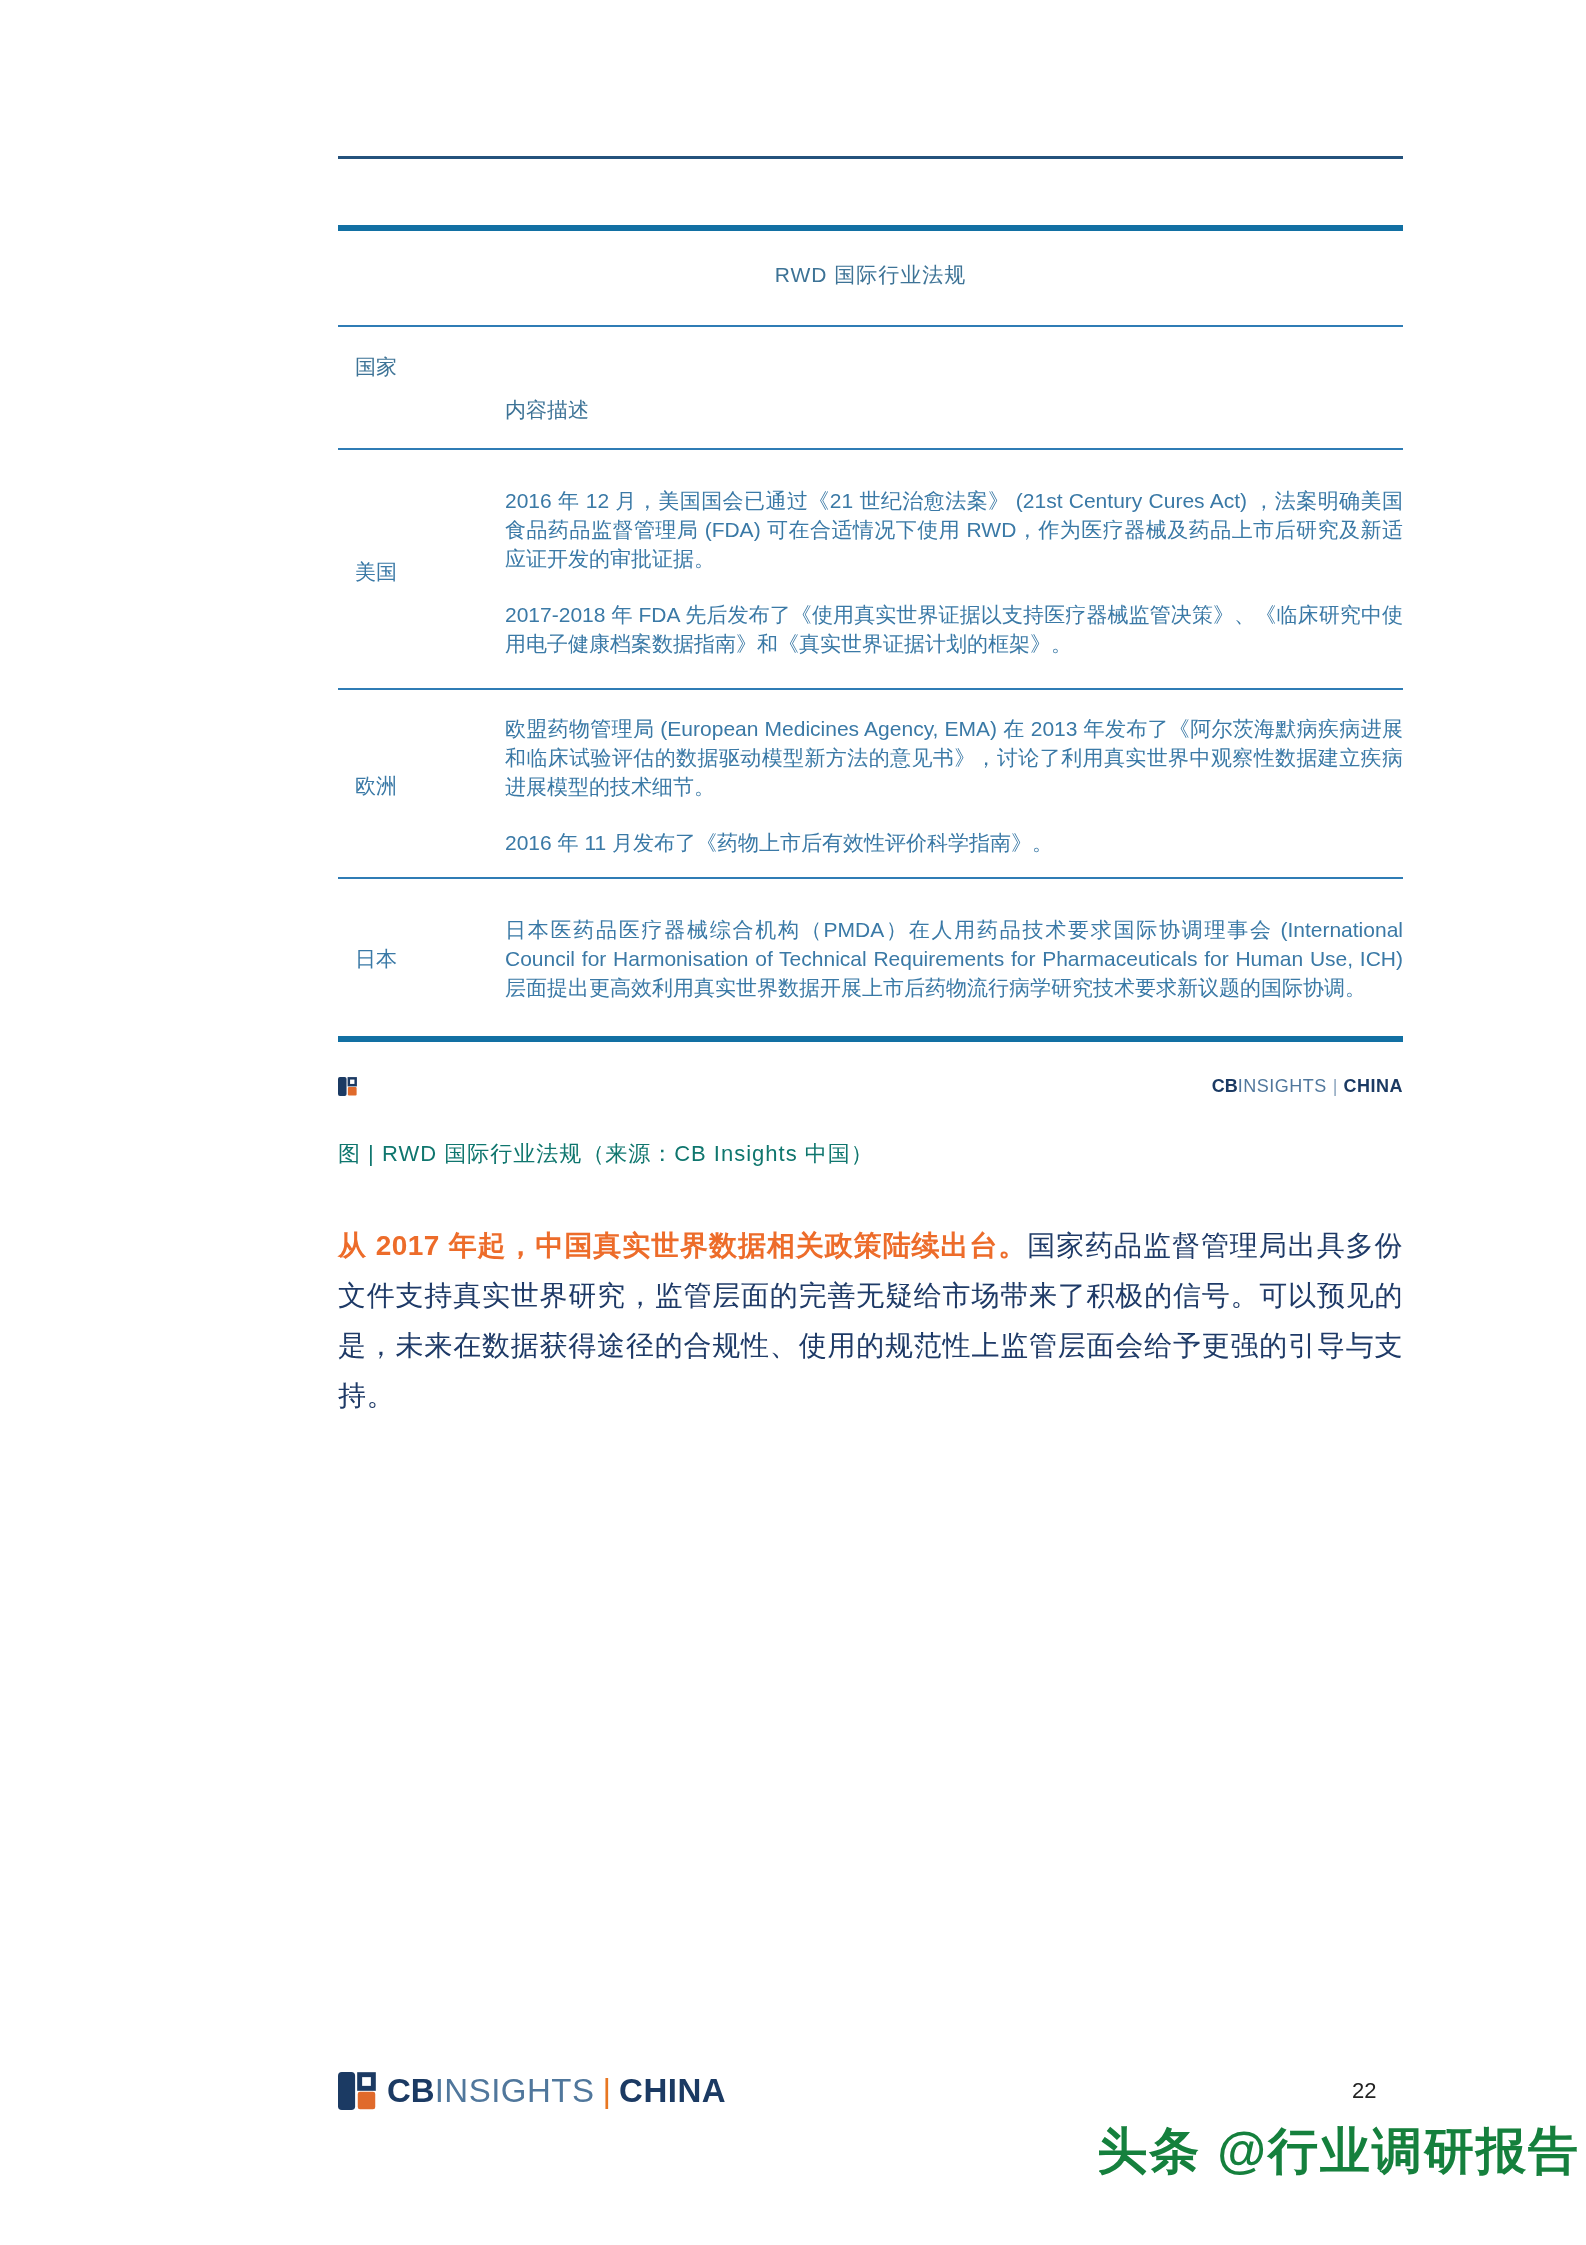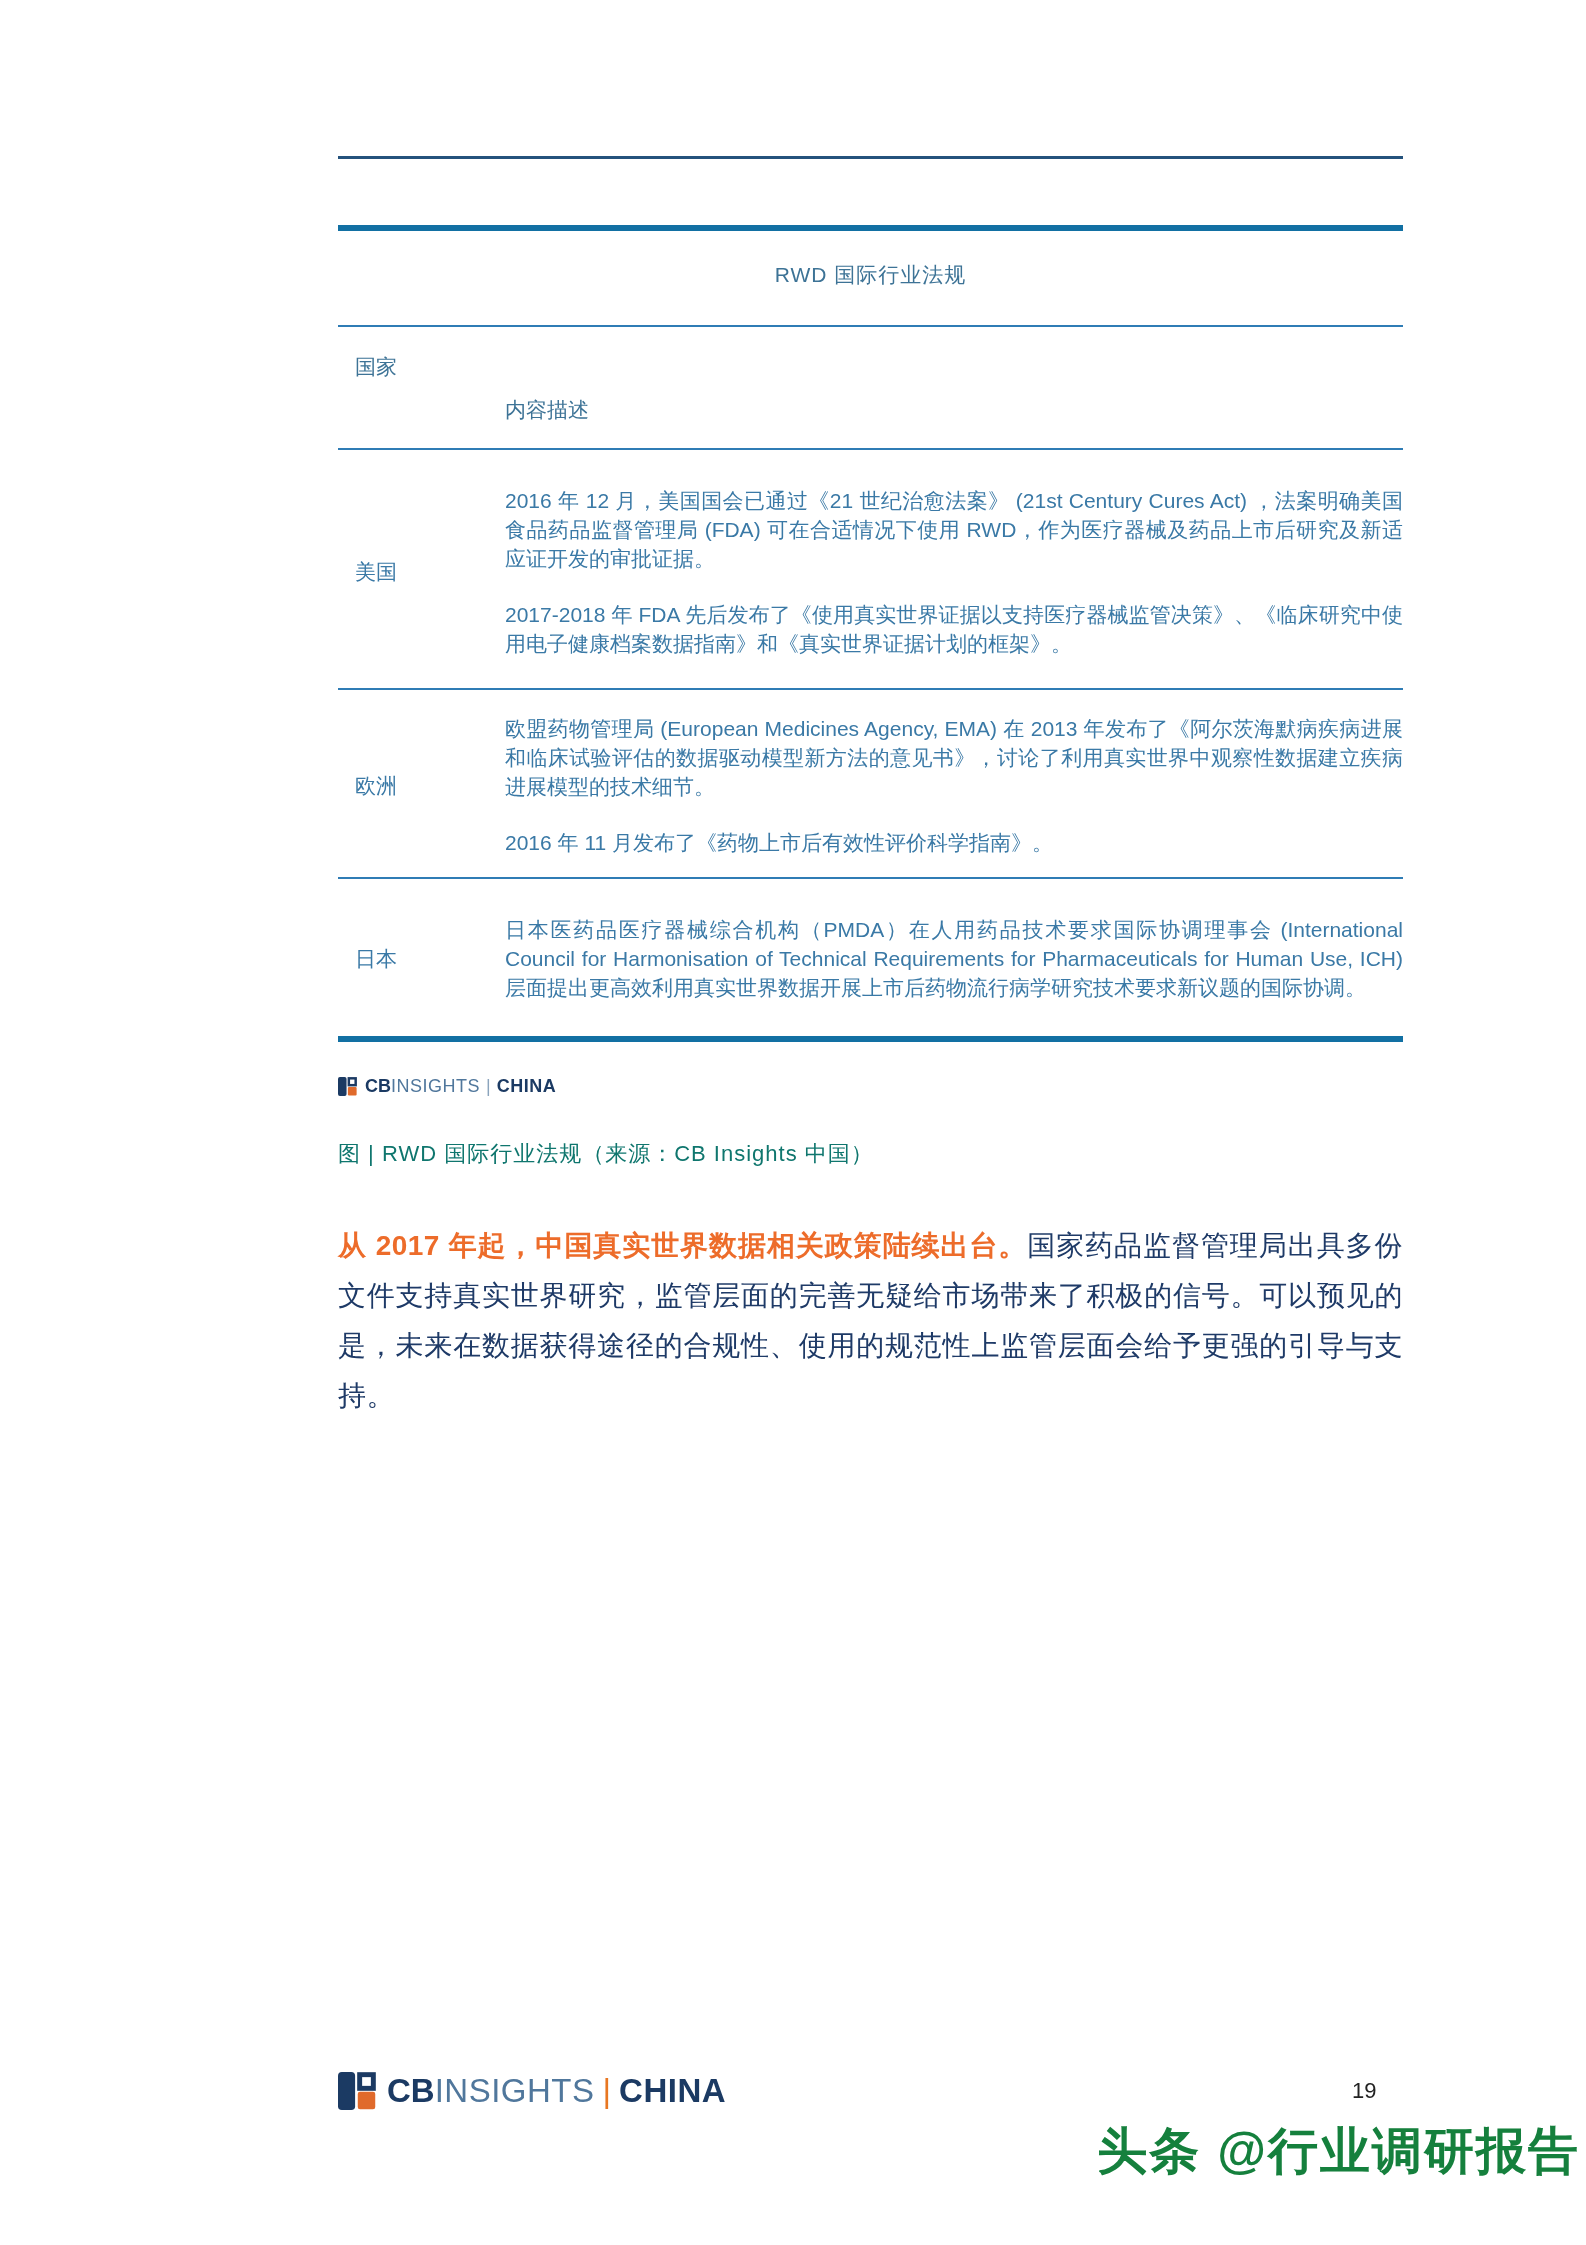--- a/index.html
+++ b/index.html
@@ -62,21 +62,21 @@
   .row-content { flex: 1; }
   .row-content p {
     font-size: 21px;
     line-height: 29px;
     text-align: justify;
     color: #3a79a6;
   }
   .row-content p + p { margin-top: 27px; }
 
   
-  .brand { display: flex; align-items: center; }
+  .brand { display: flex; align-items: center; justify-content: space-between; }
   .brand-icon { display: block; flex: 0 0 auto; }
   .brand-text { white-space: nowrap; }
   .b-cb { font-weight: bold; color: #1b3a63; }
   .b-ins { color: #50779c; letter-spacing: 0.5px; }
   .b-div { color: #8ba4bd; font-weight: normal; padding: 0 6px; }
   .b-cn { font-weight: bold; color: #1b3a63; letter-spacing: 0.5px; }
 
   .brand-small { margin-top: 34px; }
   .brand-small .brand-text { font-size: 18px; margin-left: 8px; }
 
@@ -187,15 +187,15 @@
 
 <div class="brand footer-brand">
   <svg class="brand-icon" width="38" height="38" viewBox="0 0 100 100" aria-hidden="true">
     <rect x="0" y="0" width="45" height="100" rx="10" fill="#1b3a63"></rect>
     <rect x="57" y="7" width="36" height="36" fill="none" stroke="#1b3a63" stroke-width="13"></rect>
     <rect x="52" y="52" width="46" height="46" rx="6" fill="#e06a2b"></rect>
   </svg>
   <span class="brand-text"><span class="b-cb">CB</span><span class="b-ins">INSIGHTS</span><span class="b-div">|</span><span class="b-cn">CHINA</span></span>
 </div>
 
-<div class="page-number">19</div>
+<div class="page-number">22</div>
 
 <div class="watermark">头条 @行业调研报告</div>
 
 </body></html>

